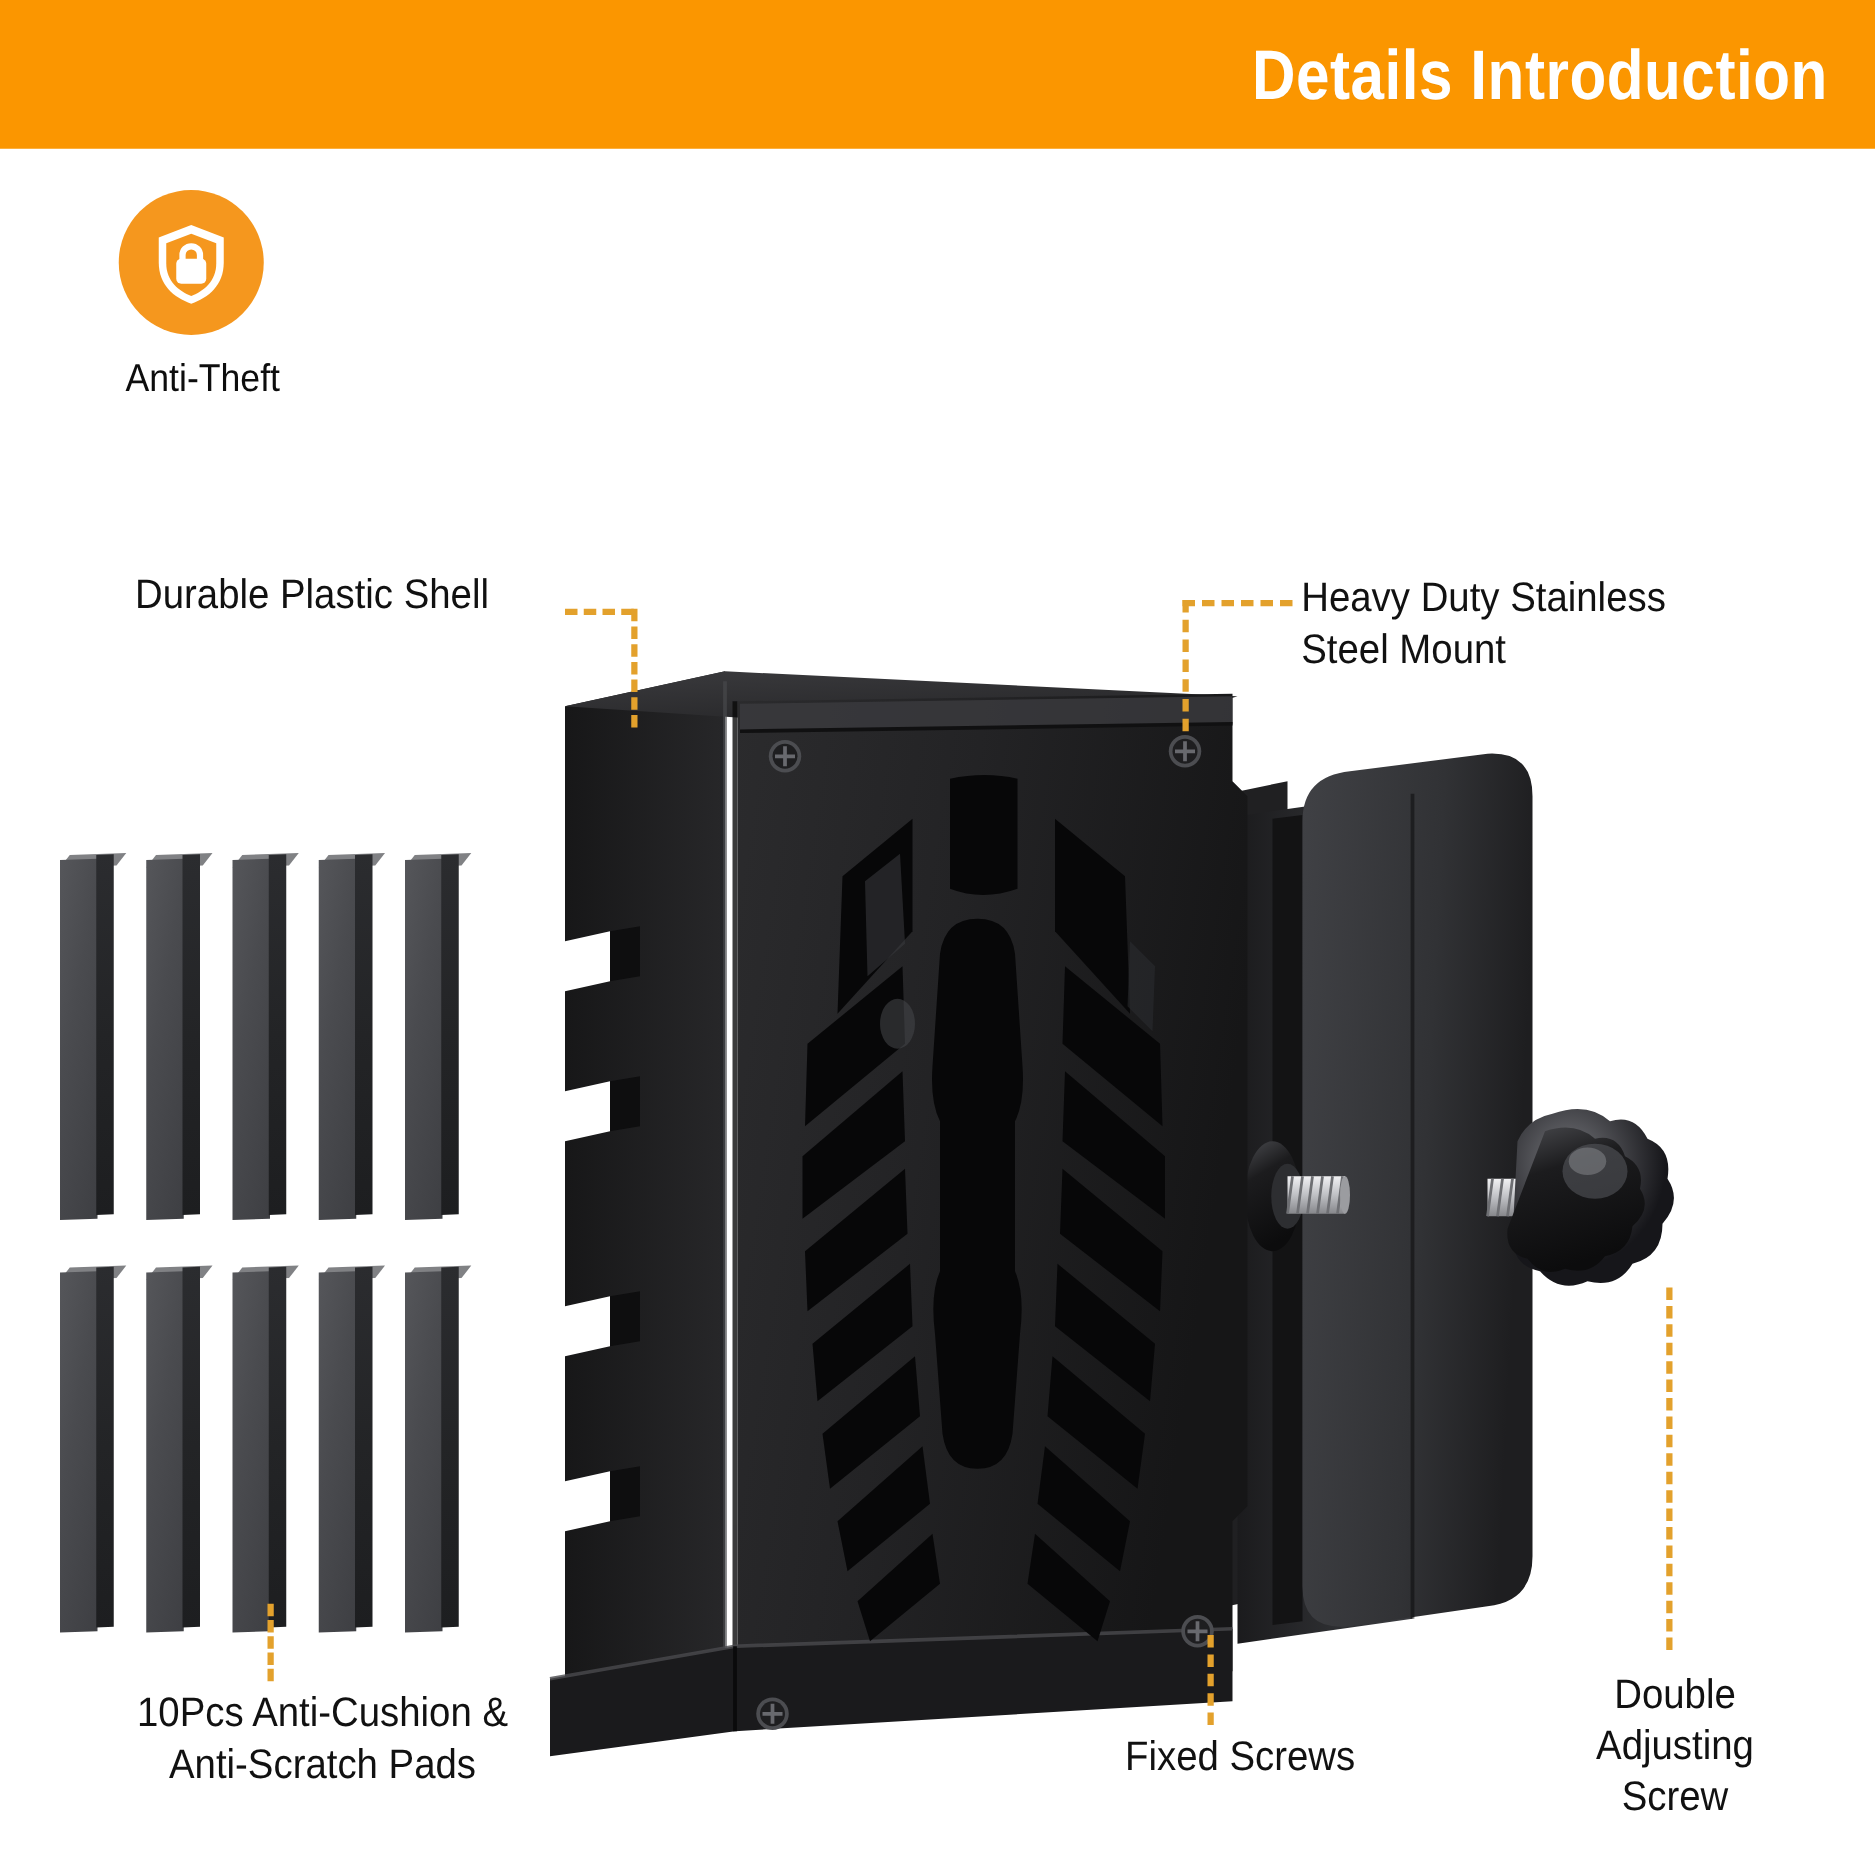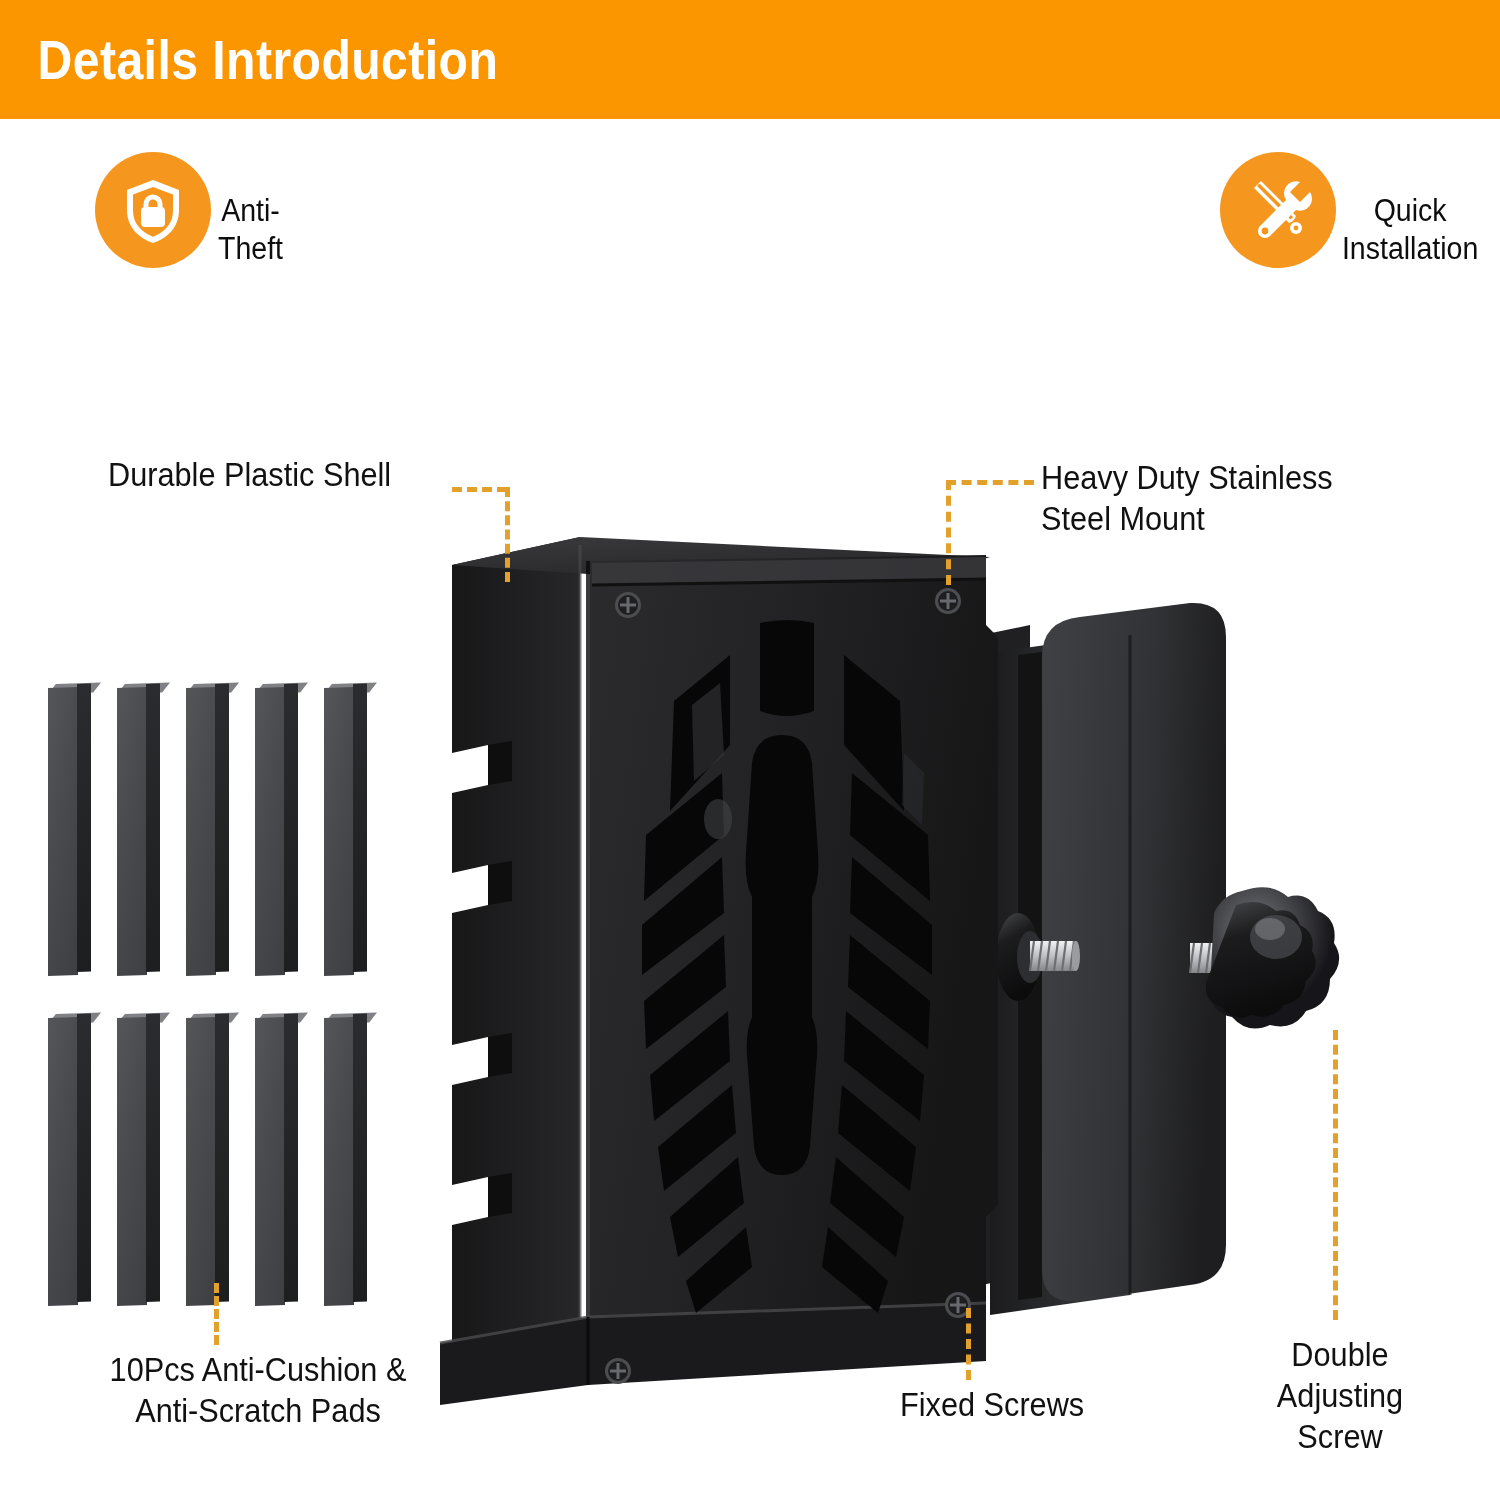--- a/index.html
+++ b/index.html
@@ -8,40 +8,40 @@
     background:#ffffff;
     font-family:"Liberation Sans", sans-serif;
     overflow:hidden;
     position:relative;
   }
 
   
   #banner{
     position:absolute;left:0;top:0;width:1500px;height:119px;
     background:#fb9600;
-    display:flex;align-items:center;justify-content:flex-start;
+    display:flex;align-items:center;justify-content:flex-end;
   }
   #banner-title{
     color:#ffffff;
     font-size:56px;
     font-weight:bold;
     letter-spacing:0.5px;
     transform:scaleX(0.86);
     text-shadow:0 1px 0 rgba(0,0,0,0.03);
     white-space:nowrap;
   }
 
   
   #features{
     position:absolute;left:95px;top:152px;width:1320px;height:250px;
     display:flex;justify-content:space-between;align-items:flex-start;
   }
   .feature{
     width:195px;
-    display:flex;align-items:flex-end;
+    display:flex;flex-direction:column;align-items:flex-start;
   }
   .feature-circle{
     width:116px;height:116px;border-radius:50%;
     background:#f5971e;
     display:flex;align-items:center;justify-content:center;
     flex:none;
   }
   .feature-circle svg{display:block;}
   .feature-label{
     margin-top:16px;
@@ -127,38 +127,20 @@
         <path d="M40 17 L60 24.5 L60 40.5 C60 55 50 62.5 40 66.8 C30 62.5 20 55 20 40.5 L20 24.5 Z" fill="#f5971e"></path>
         <path d="M33 38 v-4 a7 7 0 0 1 14 0 v4" fill="none" stroke="#ffffff" stroke-width="5"></path>
         <rect x="28" y="37" width="24" height="20" rx="4" fill="#ffffff"></rect>
       </svg>
     </div>
     <div class="feature-label">Anti-Theft</div>
   </div>
 
 
 
-  <div class="feature">
-    <div class="feature-circle">
-      <svg width="80" height="80" viewBox="0 0 80 80">
-        <g transform="rotate(0 40 40)">
-          <path d="M16 18 L23 11 L58 46 a10 10 0 0 1 -7 7 Z" fill="#ffffff"></path>
-          <path d="M19 16 L21.5 13.5 L55 47 l-2.5 2.5 Z" fill="#f5971e"></path>
-          <circle cx="58" cy="58" r="6" fill="#ffffff"></circle>
-          <circle cx="58" cy="58" r="2.4" fill="#f5971e"></circle>
-        </g>
-        <g>
-          <path d="M62 12 a12 12 0 0 0 -14 18 L22 56 a7 7 0 0 0 10 10 L58 40 a12 12 0 0 0 14 -18 L62 32 L52 22 Z" fill="#ffffff"></path>
-          <circle cx="27" cy="61" r="3.4" fill="#f5971e"></circle>
-        </g>
-      </svg>
-    </div>
-    <div class="feature-label">Quick
-Installation</div>
-  </div>
 
 
 </div>
 
 <div id="pads">
   <div class="pad" style="left:0px;top:12px;">
       <div class="top"></div>
       <div class="face"></div>
       <div class="edge"></div>
     </div>

